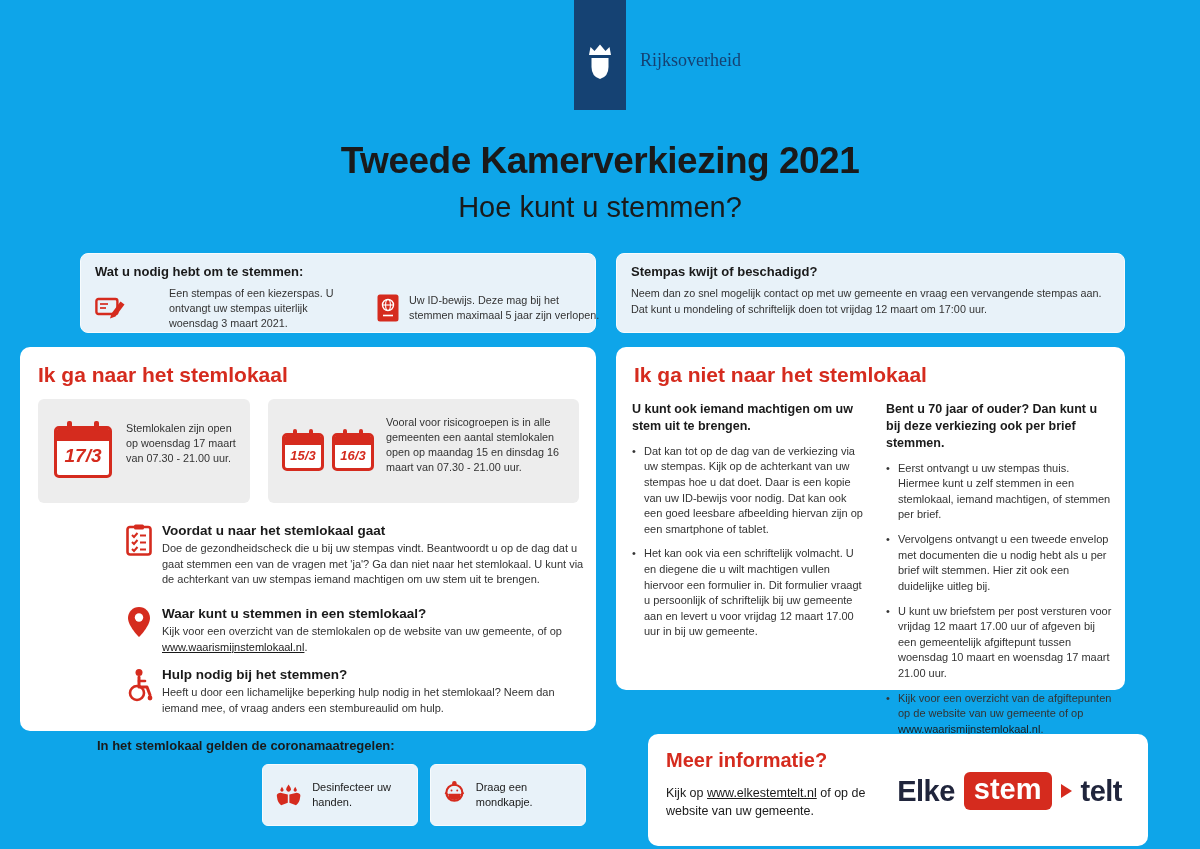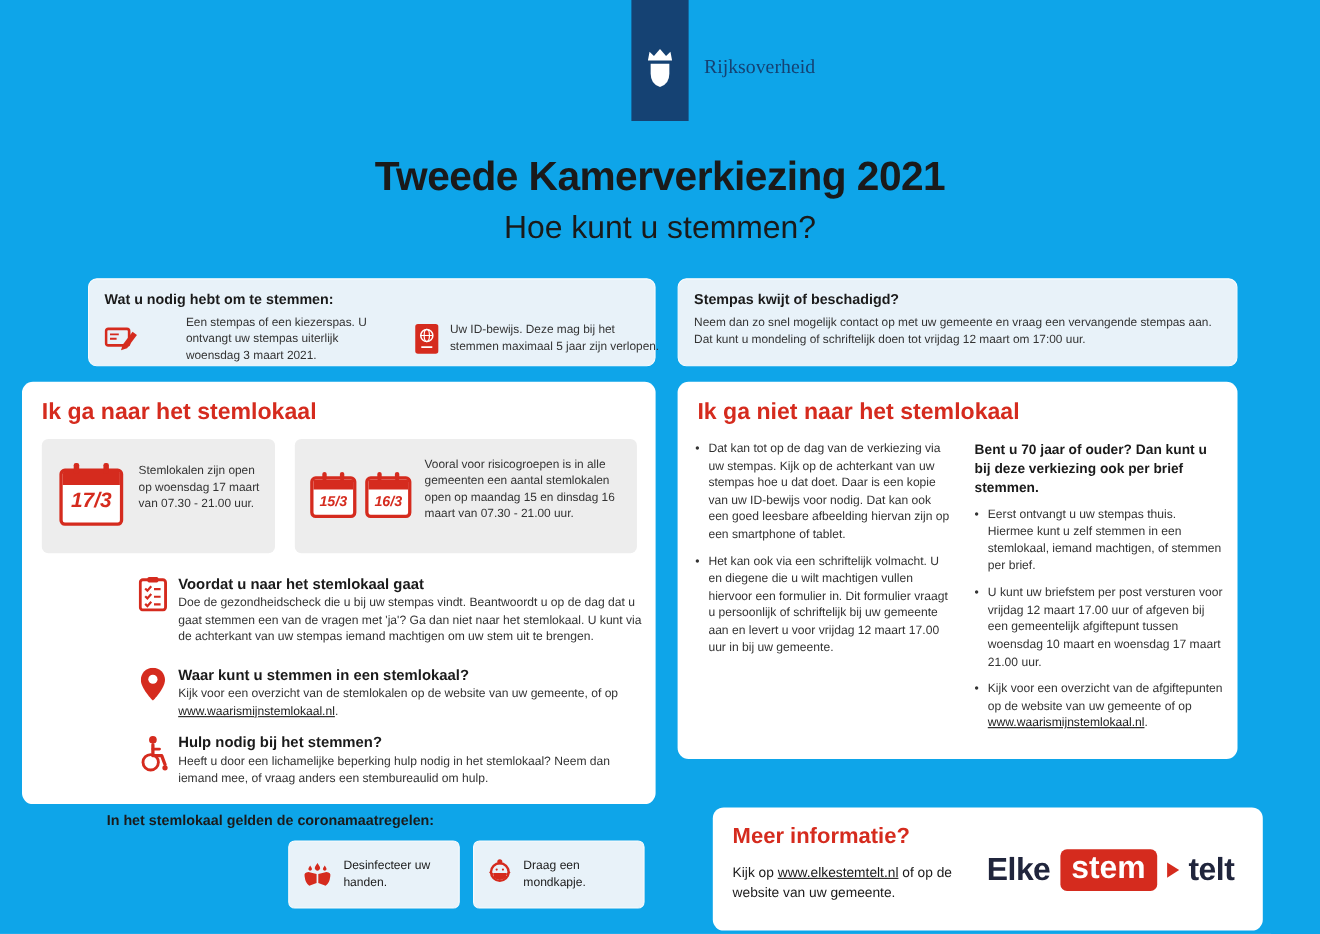--- a/index.html
+++ b/index.html
@@ -242,35 +242,39 @@
       <circle cx="11.8" cy="11" r="1.1" fill="#d52b1e"></circle>
       <circle cx="18.2" cy="11" r="1.1" fill="#d52b1e"></circle>
     </svg>
     <div class="txt">Draag een mondkapje.</div>
   </div>
 
   <section class="card nogo-card">
     <h3 class="card-title">Ik ga niet naar het stemlokaal</h3>
 
     <div class="col colA">
+      <div class="col-heading">U kunt ook iemand machtigen om uw stem uit te brengen.</div>
       <div class="bullets">
         <div class="bullet">
             <span>Dat kan tot op de dag van de verkiezing via uw stempas. Kijk op de achterkant van uw stempas hoe u dat doet. Daar is een kopie van uw ID-bewijs voor nodig. Dat kan ook een goed leesbare afbeelding hiervan zijn op een smartphone of tablet.</span>
           </div>
         <div class="bullet">
             <span>Het kan ook via een schriftelijk volmacht. U en diegene die u wilt machtigen vullen hiervoor een formulier in. Dit formulier vraagt u persoonlijk of schriftelijk bij uw gemeente aan en levert u voor vrijdag 12 maart 17.00 uur in bij uw gemeente.</span>
           </div>
       </div>
     </div>
 
     <div class="col colB">
       <div class="col-heading">Bent u 70 jaar of ouder? Dan kunt u bij deze verkiezing ook per brief stemmen.</div>
       <div class="bullets">
         <div class="bullet">
             <span>Eerst ontvangt u uw stempas thuis. Hiermee kunt u zelf stemmen in een stemlokaal, iemand machtigen, of stemmen per brief.</span>
+          </div>
+        <div class="bullet">
+            <span>Vervolgens ontvangt u een tweede envelop met documenten die u nodig hebt als u per brief wilt stemmen. Hier zit ook een duidelijke uitleg bij.</span>
           </div>
         <div class="bullet">
             <span>U kunt uw briefstem per post versturen voor vrijdag 12 maart 17.00 uur of afgeven bij een gemeentelijk afgiftepunt tussen woensdag 10 maart en woensdag 17 maart 21.00 uur.</span>
           </div>
         <div class="bullet">
             <span><span>Kijk voor een overzicht van de afgiftepunten op de website van uw gemeente of op </span><a class="link">www.waarismijnstemlokaal.nl</a><span>.</span></span>
           </div>
       </div>
     </div>
   </section>

